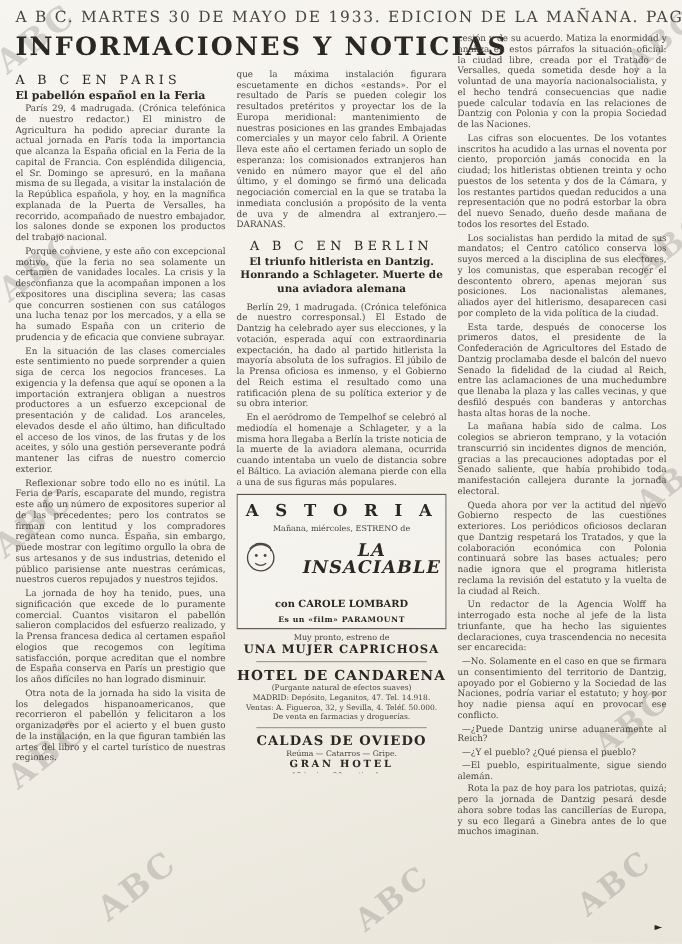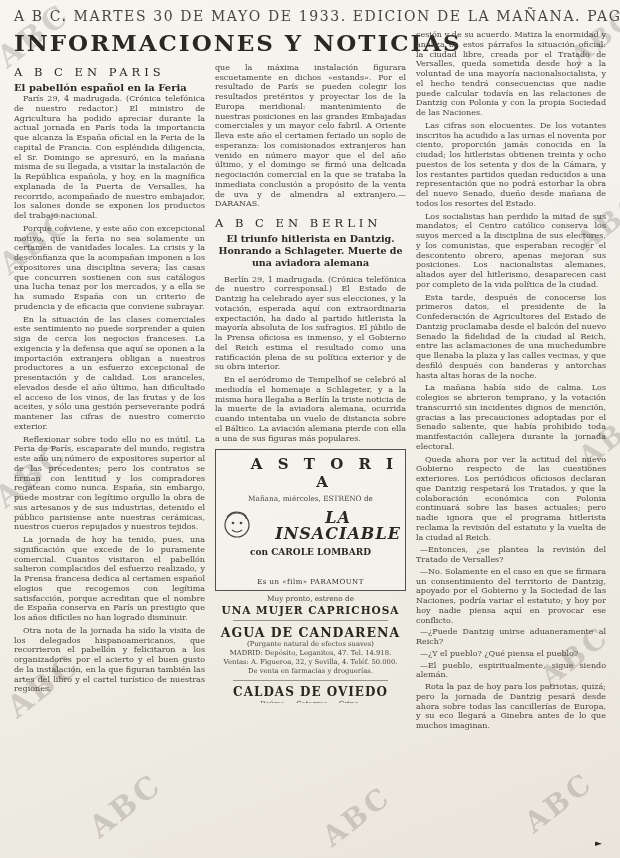--- a/index.html
+++ b/index.html
@@ -41,41 +41,41 @@
     font-weight:bold; font-size:10.5px; line-height:1.3;
     text-align:justify; color:#332f29; margin-bottom:9px;
   }
 
   .twocol { display:flex; gap:10px; height:640px; overflow:hidden; }
   .col { width:191px; overflow:hidden; }
 
   .secheading { font-size:11.5px; letter-spacing:4px; color:#2b2721; margin:2px 0 3px; white-space:nowrap; }
   .subhead { font-weight:bold; font-size:10px; line-height:1.22; margin-bottom:0; color:#2b2721; }
 
-  .berlin-heading { text-align:left; letter-spacing:4px; font-size:11.5px; color:#2b2721; margin:7px 0 3px; }
+  .berlin-heading { text-align:center; letter-spacing:4px; font-size:11.5px; color:#2b2721; margin:7px 0 3px; }
   .berlin-subhead { text-align:center; font-weight:bold; font-size:9.5px; line-height:1.28; margin-bottom:5px; color:#2b2721; }
 
   p.body {
     font-size:8px; line-height:1.22; text-align:justify;
     text-indent:9px; margin-bottom:3px; color:#49443d;
   }
   p.body.noindent { text-indent:0; }
   p.body.dialog { text-indent:4px; margin-bottom:2px; }
 
   .ad-box {
     border:1px solid #55504a; padding:5px 4px 4px;
     text-align:center; margin:6px 0 2px; background:rgba(255,255,255,0.25);
   }
-  .ad-astoria-name { font-weight:bold; font-size:15px; letter-spacing:5px; color:#2b2721;margin-left:28px; }
+  .ad-astoria-name { font-weight:bold; font-size:15px; letter-spacing:5px; color:#2b2721; }
   .ad-line { font-size:7.3px; margin-top:3px; color:#49443d; }
   .ad-title-row { display:flex; align-items:center; justify-content:center; gap:21px; margin:4px 0 2px; }
   .ad-film-title { font-style:italic; font-weight:bold; font-size:16px; letter-spacing:1px; color:#2b2721; line-height:1; }
-  .ad-star { font-size:9px; font-weight:bold; margin-top:2px; color:#2b2721; }
+  .ad-star { font-size:9px; font-weight:bold; margin-top:18px; color:#2b2721; }
   .ad-tag { font-size:6.8px; line-height:1.25; margin-top:2px; color:#49443d; }
-  .ad-footer { font-size:7px; margin-top:21px; letter-spacing:0.5px; color:#2b2721; }
+  .ad-footer { font-size:7px; margin-top:3px; letter-spacing:0.5px; color:#2b2721;font-weight:bold; }
 
   .smallads { text-align:center; }
   .rule { border-top:1px solid #99948a; margin:4px 18px; }
   .pronto-line { font-size:7.3px; margin-top:3px; color:#49443d; }
   .pronto-title { font-weight:bold; font-size:10.5px; letter-spacing:1px; margin:1px 0 0; color:#2b2721; }
   .agua-title { font-weight:bold; font-size:12.5px; letter-spacing:1px; margin-top:3px; color:#2b2721; }
   .agua-line { font-size:6.8px; line-height:1.3; color:#49443d; }
   .caldas-title { font-weight:bold; font-size:12px; letter-spacing:1px; margin-top:4px; color:#2b2721; }
   .caldas-line { font-size:7px; color:#49443d; margin-top:1px;text-align:center; }
   .caldas-hotel { font-weight:bold; font-size:9px; letter-spacing:2.5px; color:#2b2721; margin-top:1px; }
@@ -151,21 +151,21 @@
               <div class="ad-star">con CAROLE LOMBARD</div>
               <div class="ad-footer">Es un «film» PARAMOUNT</div>
             </div>
 
             <div class="smallads">
               <div class="pronto-line">Muy pronto, estreno de</div>
               <div class="pronto-title">UNA MUJER CAPRICHOSA</div>
 
               <div class="rule"></div>
 
-              <div class="agua-title">AGUA DE CANDARENA</div>
+              <div class="agua-title">HOTEL DE CANDARENA</div>
               <div class="agua-line">(Purgante natural de efectos suaves)</div>
               <div class="agua-line">MADRID: Depósito, Leganitos, 47. Tel. 14.918.</div>
               <div class="agua-line">Ventas: A. Figueroa, 32, y Sevilla, 4. Teléf. 50.000.</div>
               <div class="agua-line">De venta en farmacias y droguerías.</div>
 
               <div class="rule"></div>
 
               <div class="caldas-title">CALDAS DE OVIEDO</div>
               <div class="caldas-line">Reúma — Catarros — Gripe.</div>
               <div class="caldas-hotel">GRAN HOTEL</div>
@@ -176,21 +176,21 @@
         </div>
       </div>
 
       <div class="rightcol">
         <p class="body noindent">cesión y de su acuerdo. Matiza la enormidad y analiza en estos párrafos la situación oficial: la ciudad libre, creada por el Tratado de Versalles, queda sometida desde hoy a la voluntad de una mayoría nacionalsocialista, y el hecho tendrá consecuencias que nadie puede calcular todavía en las relaciones de Dantzig con Polonia y con la propia Sociedad de las Naciones.</p>
         <p class="body">Las cifras son elocuentes. De los votantes inscritos ha acudido a las urnas el noventa por ciento, proporción jamás conocida en la ciudad; los hitleristas obtienen treinta y ocho puestos de los setenta y dos de la Cámara, y los restantes partidos quedan reducidos a una representación que no podrá estorbar la obra del nuevo Senado, dueño desde mañana de todos los resortes del Estado.</p>
         <p class="body">Los socialistas han perdido la mitad de sus mandatos; el Centro católico conserva los suyos merced a la disciplina de sus electores, y los comunistas, que esperaban recoger el descontento obrero, apenas mejoran sus posiciones. Los nacionalistas alemanes, aliados ayer del hitlerismo, desaparecen casi por completo de la vida política de la ciudad.</p>
         <p class="body">Esta tarde, después de conocerse los primeros datos, el presidente de la Confederación de Agricultores del Estado de Dantzig proclamaba desde el balcón del nuevo Senado la fidelidad de la ciudad al Reich, entre las aclamaciones de una muchedumbre que llenaba la plaza y las calles vecinas, y que desfiló después con banderas y antorchas hasta altas horas de la noche.</p>
         <p class="body">La mañana había sido de calma. Los colegios se abrieron temprano, y la votación transcurrió sin incidentes dignos de mención, gracias a las precauciones adoptadas por el Senado saliente, que había prohibido toda manifestación callejera durante la jornada electoral.</p>
         <p class="body">Queda ahora por ver la actitud del nuevo Gobierno respecto de las cuestiones exteriores. Los periódicos oficiosos declaran que Dantzig respetará los Tratados, y que la colaboración económica con Polonia continuará sobre las bases actuales; pero nadie ignora que el programa hitlerista reclama la revisión del estatuto y la vuelta de la ciudad al Reich.</p>
-        <p class="body dialog">—Entonces, ¿se plantea la revisión del Tratado de Versalles?</p>
+        <p class="body">Un redactor de la Agencia Wolff ha interrogado esta noche al jefe de la lista triunfante, que ha hecho las siguientes declaraciones, cuya trascendencia no necesita ser encarecida:</p>
         <p class="body dialog">—No. Solamente en el caso en que se firmara un consentimiento del territorio de Dantzig, apoyado por el Gobierno y la Sociedad de las Naciones, podría variar el estatuto; y hoy por hoy nadie piensa aquí en provocar ese conflicto.</p>
         <p class="body dialog">—¿Puede Dantzig unirse aduaneramente al Reich?</p>
         <p class="body dialog">—¿Y el pueblo? ¿Qué piensa el pueblo?</p>
         <p class="body dialog">—El pueblo, espiritualmente, sigue siendo alemán.</p>
         <p class="body">Rota la paz de hoy para los patriotas, quizá; pero la jornada de Dantzig pesará desde ahora sobre todas las cancillerías de Europa, y su eco llegará a Ginebra antes de lo que muchos imaginan.</p>
       </div>
 
     </div>
   </div>
 

